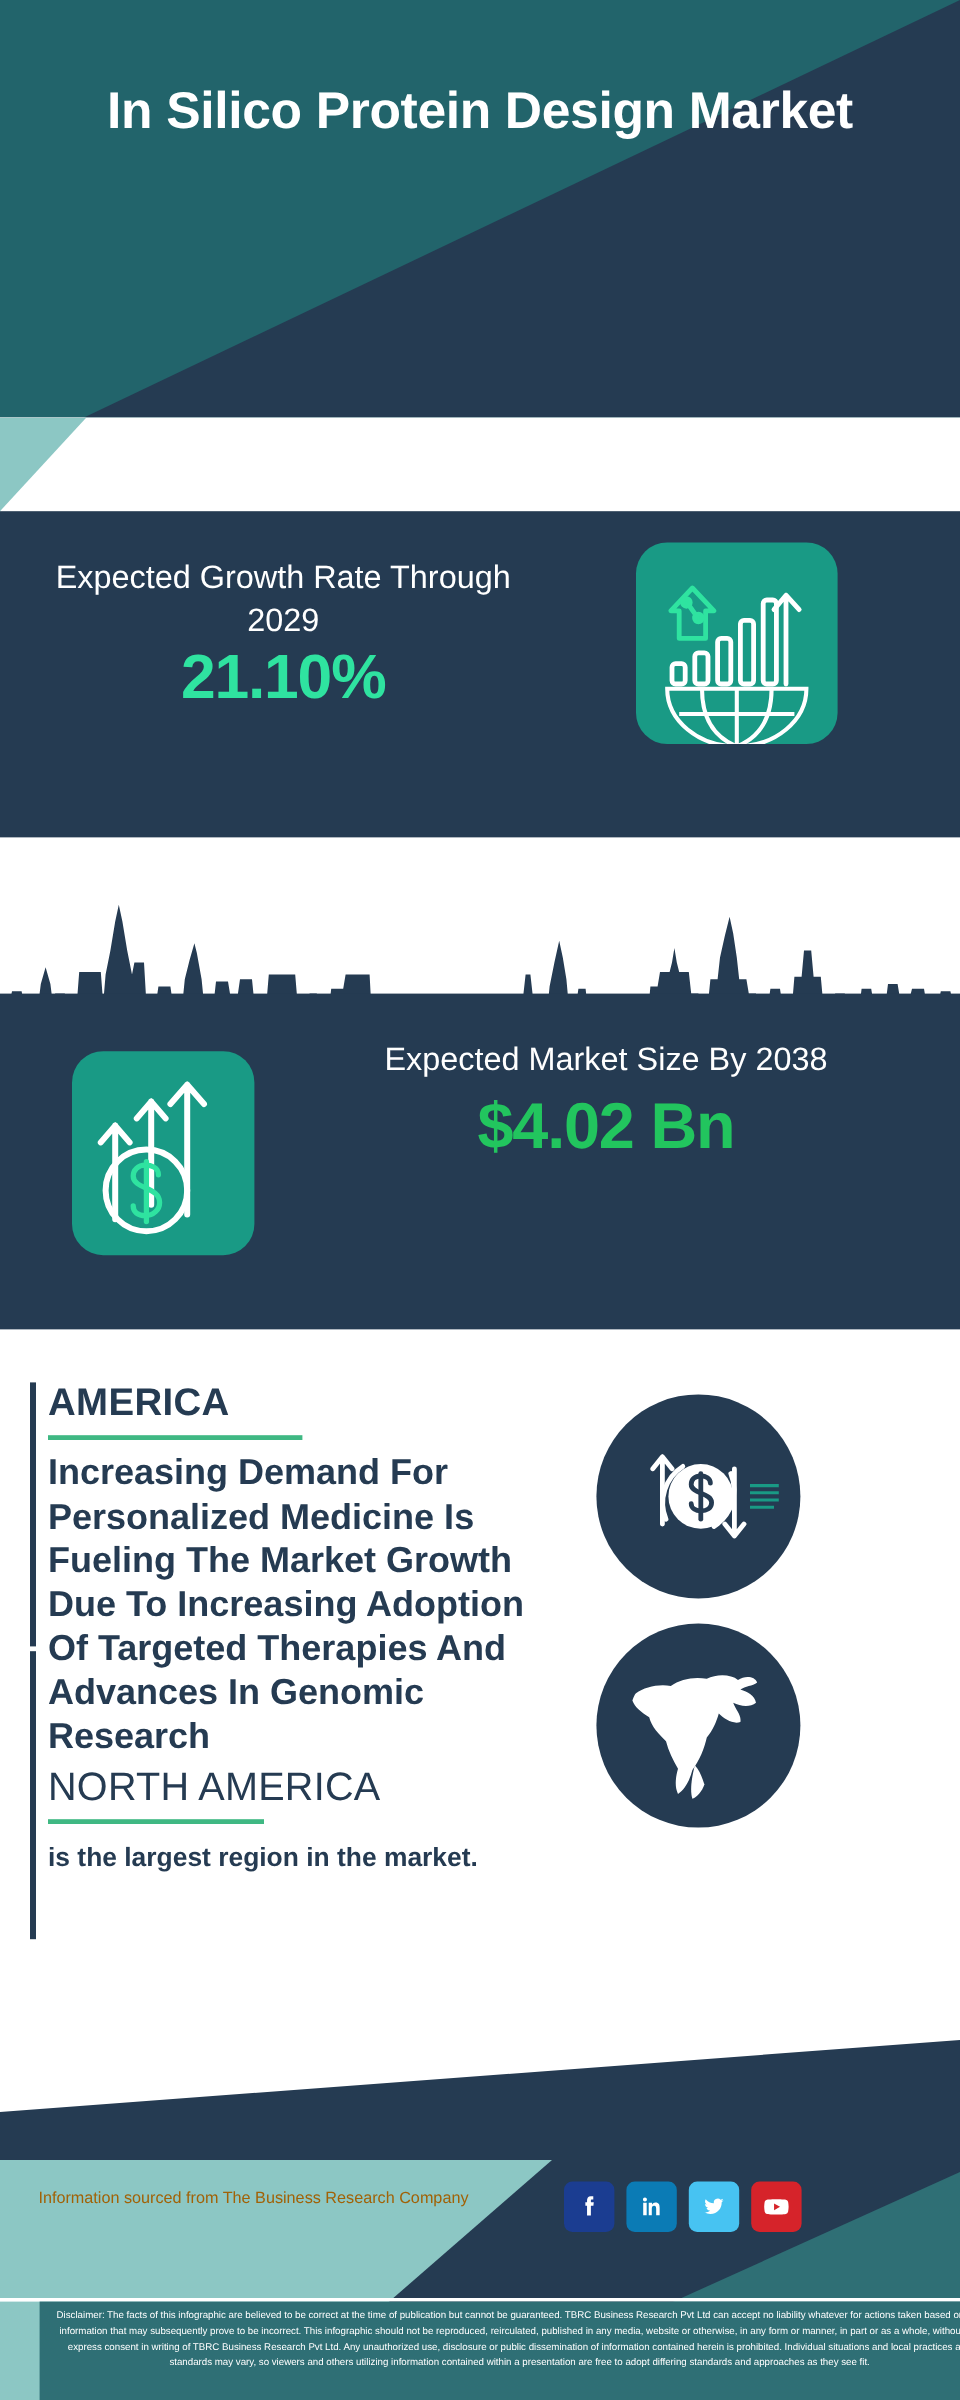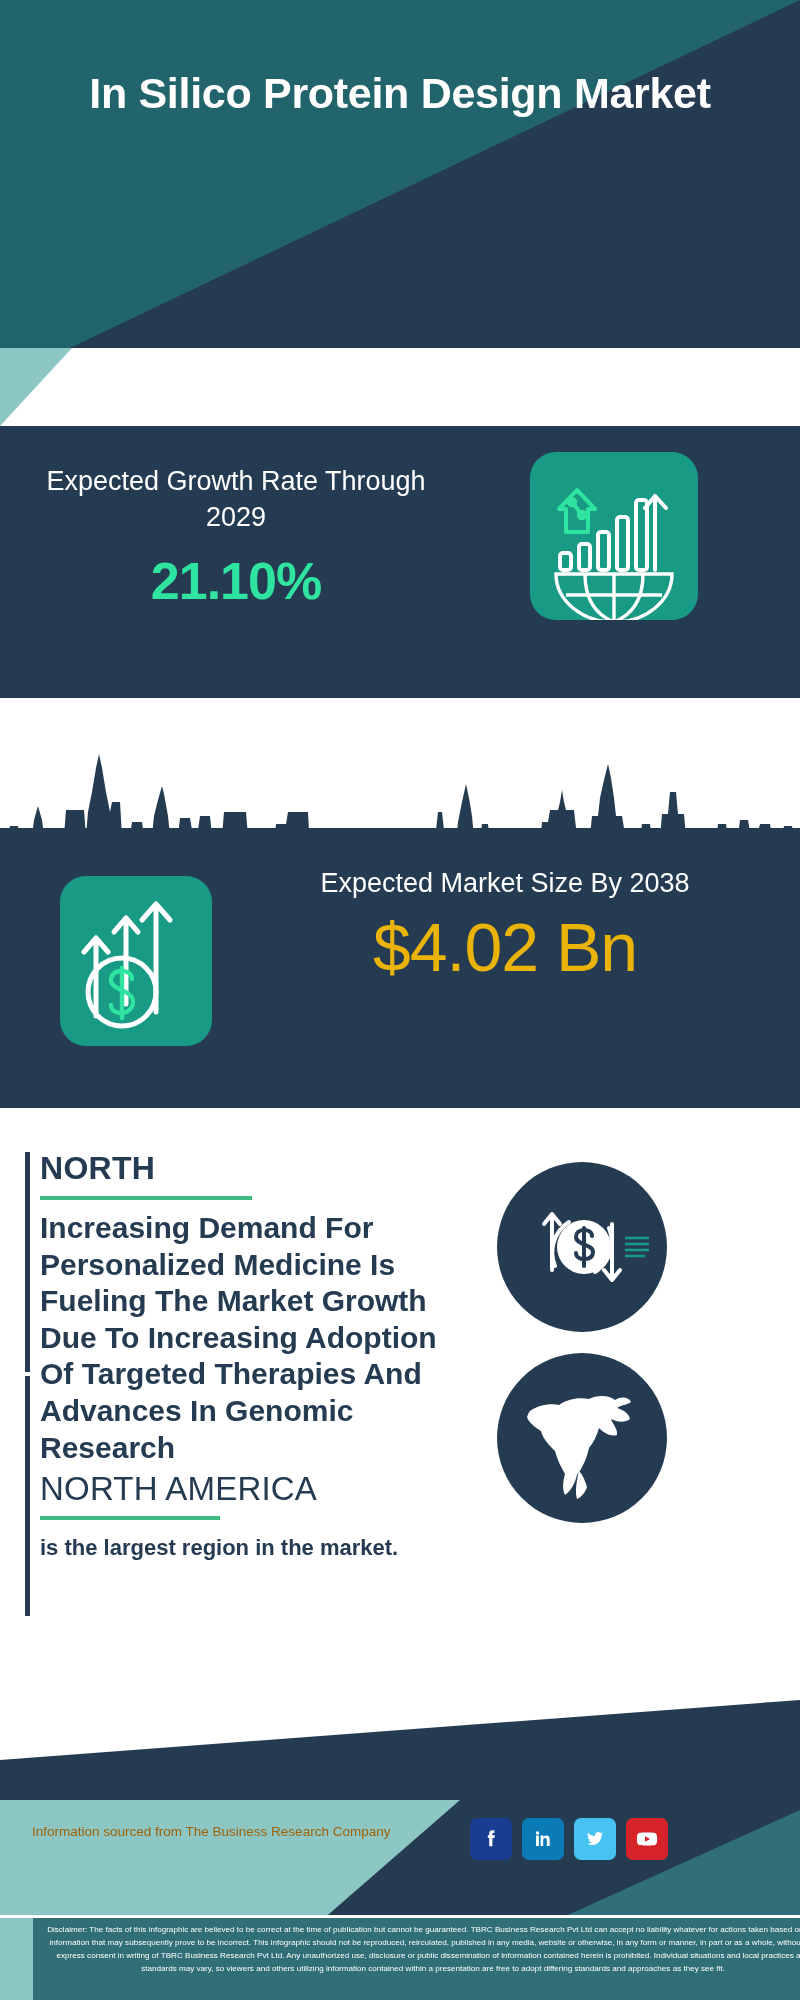--- a/index.html
+++ b/index.html
@@ -38,21 +38,21 @@
     position:absolute; left:0; top:426px; width:800px; height:272px;
     background:#253b52;
     padding-left:40px;
   }
   .growth-text {
     position:absolute; left:36px; top:38px; width:400px;
     text-align:center; color:#ffffff;
   }
   .growth-label { font-size:27px; line-height:1.32; font-weight:normal; }
   .growth-value {
-    margin-top:16px; font-size:52px; font-weight:bold; color:#2fe3a0;
+    font-size:52px; font-weight:bold; color:#2fe3a0;
     letter-spacing:-1px;
   }
   .icon-card {
     position:absolute; background:#199a85; border-radius:26px;
   }
   .icon-card.growth-card { left:530px; top:26px; width:168px; height:168px; }
 
   
   .skyline-band {
     position:absolute; left:0; top:698px; width:800px; height:182px;
@@ -65,21 +65,21 @@
     position:absolute; left:0; top:828px; width:800px; height:280px;
     background:#253b52;
   }
   .icon-card.market-card { left:60px; top:48px; width:152px; height:170px; border-radius:26px; }
   .market-text {
     position:absolute; left:240px; top:38px; width:530px;
     text-align:center; color:#fff;
   }
   .market-label { font-size:27px; line-height:1.32; }
   .market-value {
-    margin-top:6px; font-size:68px; font-weight:normal; color:#eab308; letter-spacing:-1px;
+    margin-top:6px; font-size:54px; font-weight:bold; color:#22c55e; letter-spacing:-1px;
   }
 
   
   .body-sec {
     position:absolute; left:0; top:1108px; width:800px; height:560px;
     background:#ffffff;
   }
   .vbar { position:absolute; background:#253b52; width:5px; }
   .driver-block { position:absolute; left:40px; top:42px; width:410px; }
   .driver-title {
@@ -210,21 +210,21 @@
       <div class="market-value">$4.02 Bn</div>
     </div>
   </div>
 
   <div class="body-sec">
 
     <div class="vbar" style="left:25px; top:44px; height:220px;"></div>
     <div class="vbar" style="left:25px; top:268px; height:240px;"></div>
 
     <div class="driver-block">
-      <div class="driver-title">NORTH</div>
+      <div class="driver-title">AMERICA</div>
       <div class="green-rule"></div>
       <div class="driver-body">Increasing Demand For Personalized Medicine Is Fueling The Market Growth Due To Increasing Adoption Of Targeted Therapies And Advances In Genomic Research</div>
       <div class="region-title">NORTH AMERICA</div>
       <div class="green-rule2"></div>
       <div class="region-body">is the largest region in the market.</div>
     </div>
 
     <div class="circ c1">
       <svg viewBox="0 0 170 170" width="170" height="170">
         <g fill="none" stroke="#ffffff" stroke-width="4" stroke-linecap="round" stroke-linejoin="round">

